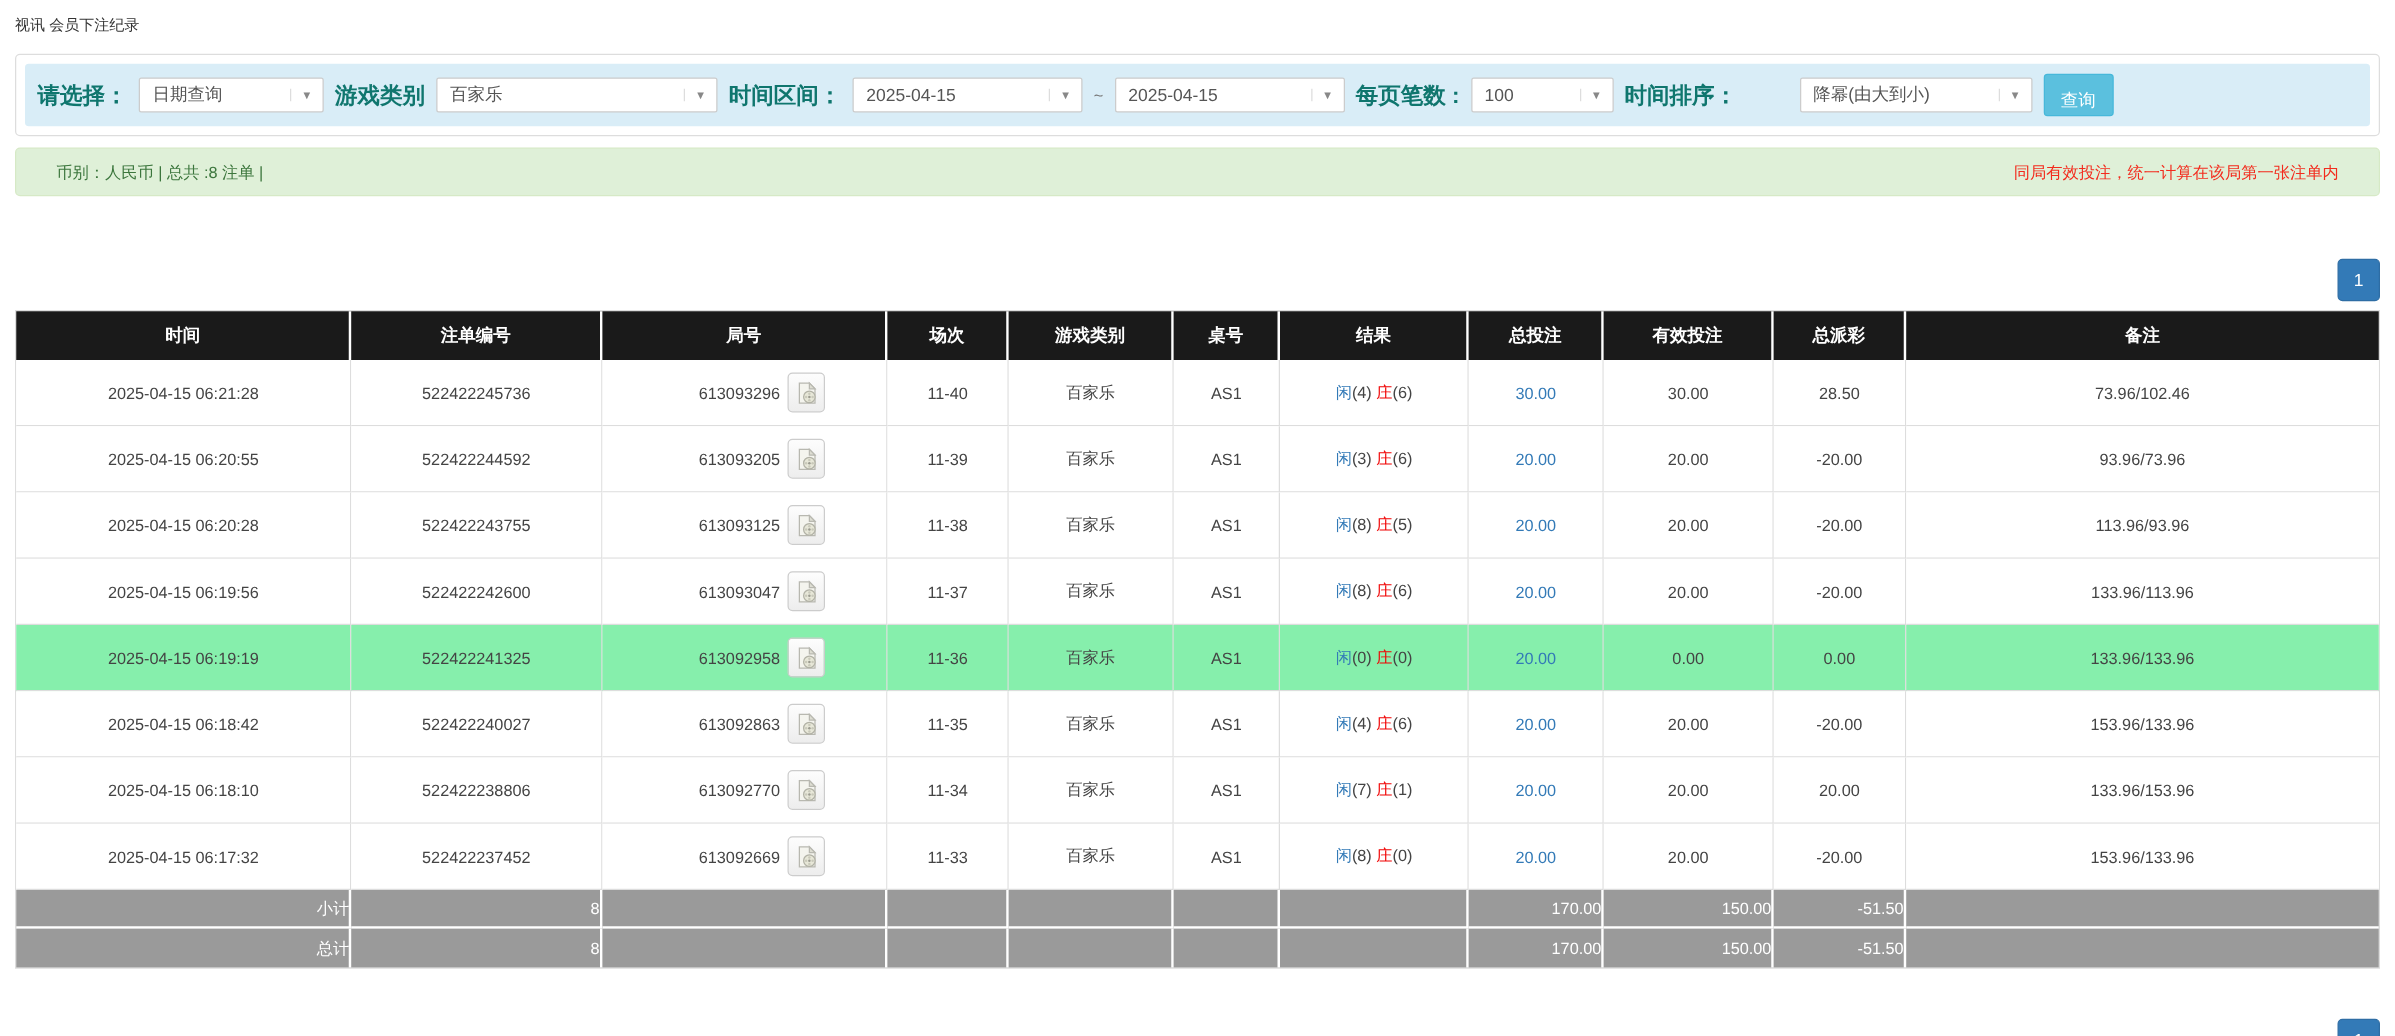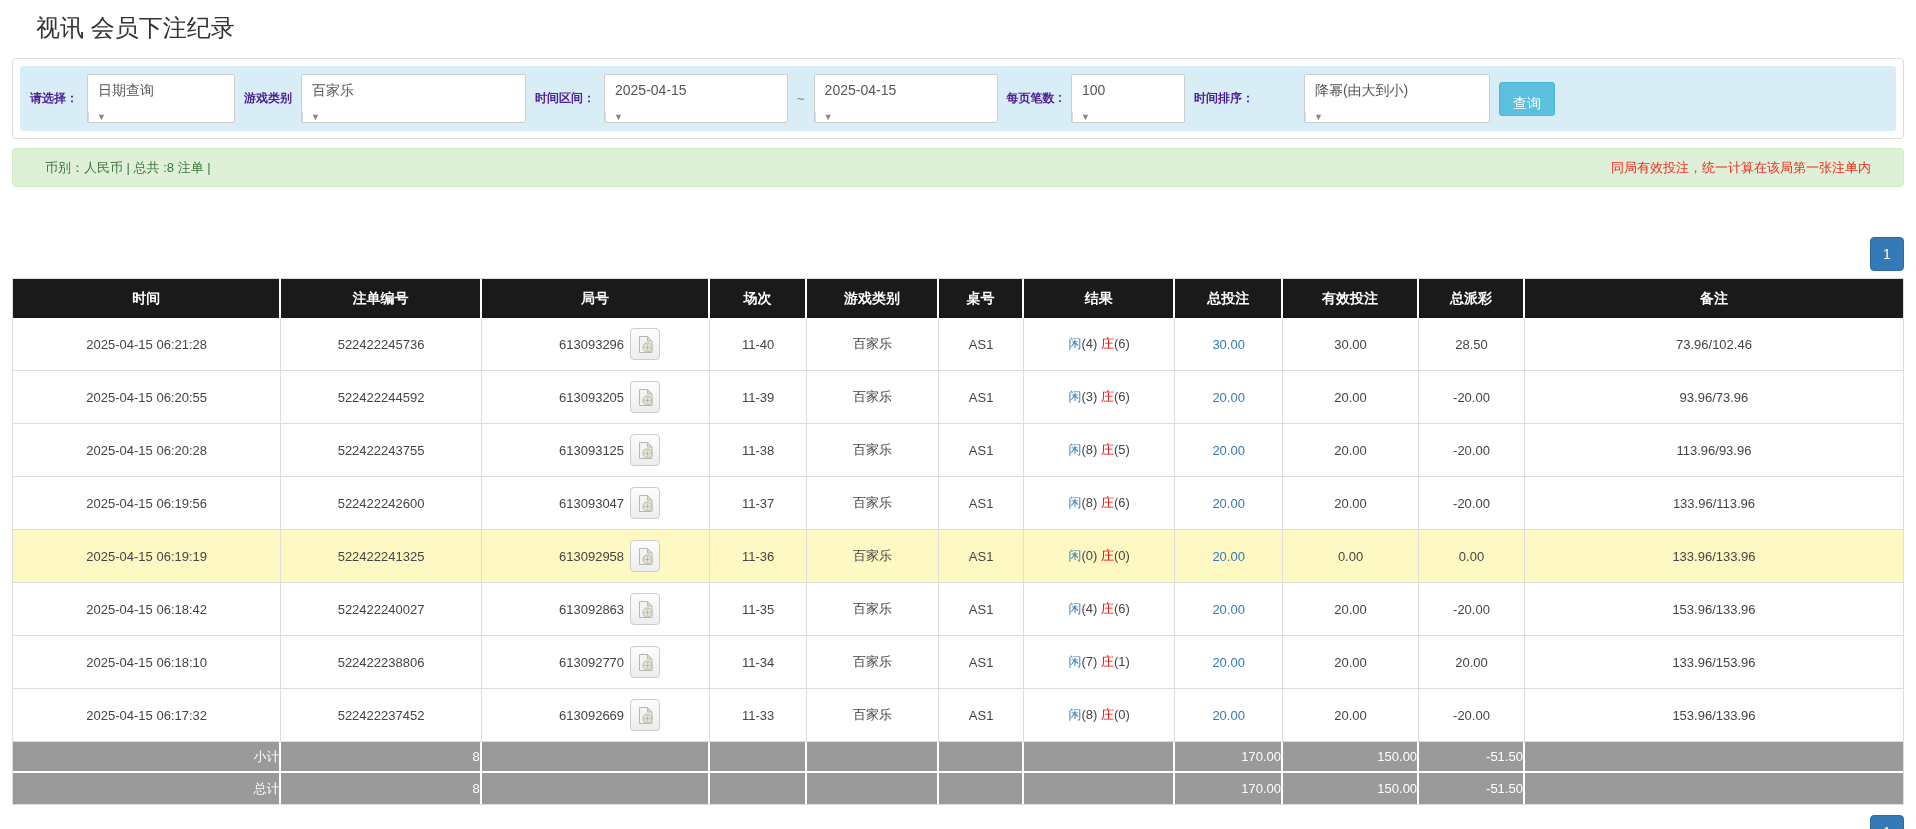--- a/index.html
+++ b/index.html
@@ -5,43 +5,41 @@
   * { box-sizing: border-box; margin: 0; padding: 0; }
   html, body {
     width: 1916px; height: 829px; overflow: hidden;
     background: #fff; position: relative;
     font-family: "Liberation Sans", "DejaVu Sans", sans-serif;
     color: #333;
   }
   .page { padding: 0 12px; }
 
   h1.page-title {
-    font-size: 24px; font-weight: 500; color: #333;
+    font-size: 12px; font-weight: 500; color: #333;
     padding: 12px 0 14px 0;
-    margin-left: 24px;
   }
 
   
   .filter-panel {
     border: 1px solid #ddd; border-radius: 4px;
     padding: 7px; background: #fff;
   }
   .filter-bar {
     background: #d9edf7; border-radius: 3px;
     display: flex; align-items: center;
     padding: 8px 10px; gap: 9px;
     white-space: nowrap;
   }
-  .flabel { font-size: 12px; font-weight: bold; color: #4c1d95; }
+  .flabel { font-size: 18px; font-weight: bold; color: #0f766e; }
   .tilde { font-size: 13px; color: #777; }
   .combo {
-    display: inline-flex; align-items: flex-start;
+    display: inline-flex; align-items: center;
     background: #fff; border: 1px solid #ccc; border-radius: 2px;
-    height: 49px;
-    flex-direction: column;
+    height: 28px;
   }
   .combo-text {
     font-size: 14px; color: #555; padding: 7px 10px;
     flex: 1; overflow: hidden; text-align: left;
   }
   .caret-box {
     width: 26px; display: flex; align-items: center; justify-content: center;
     border-left: 1px solid #ddd; color: #888; font-size: 9px;
   }
   .w-qtype { width: 148px; }
@@ -86,21 +84,21 @@
     height: 39px; text-align: center; border-right: 2px solid #fff;
   }
   table.records thead th:last-child { border-right: none; }
   table.records tbody td {
     background: #fff; font-size: 13px; color: #444;
     height: 53px; text-align: center;
     border-right: 1px solid #ddd; border-bottom: 1px solid #ddd;
     overflow: hidden;
   }
   table.records tbody td:last-child { border-right: none; }
-  table.records tbody tr.highlight td { background: #fef9c3; }
+  table.records tbody tr.highlight td { background: #86efac; }
   table.records tfoot td {
     background: #9a9a9a; color: #fff; font-size: 13px;
     height: 31px; text-align: right;
     border-right: 2px solid #fff; border-bottom: 2px solid #fff;
   }
   table.records tfoot td:last-child { border-right: none; }
   table.records tfoot tr:last-child td { border-bottom: none; }
 
   .round-cell { display: inline-flex; align-items: center; gap: 6px; margin-left: 28px; }
   .video-btn {

